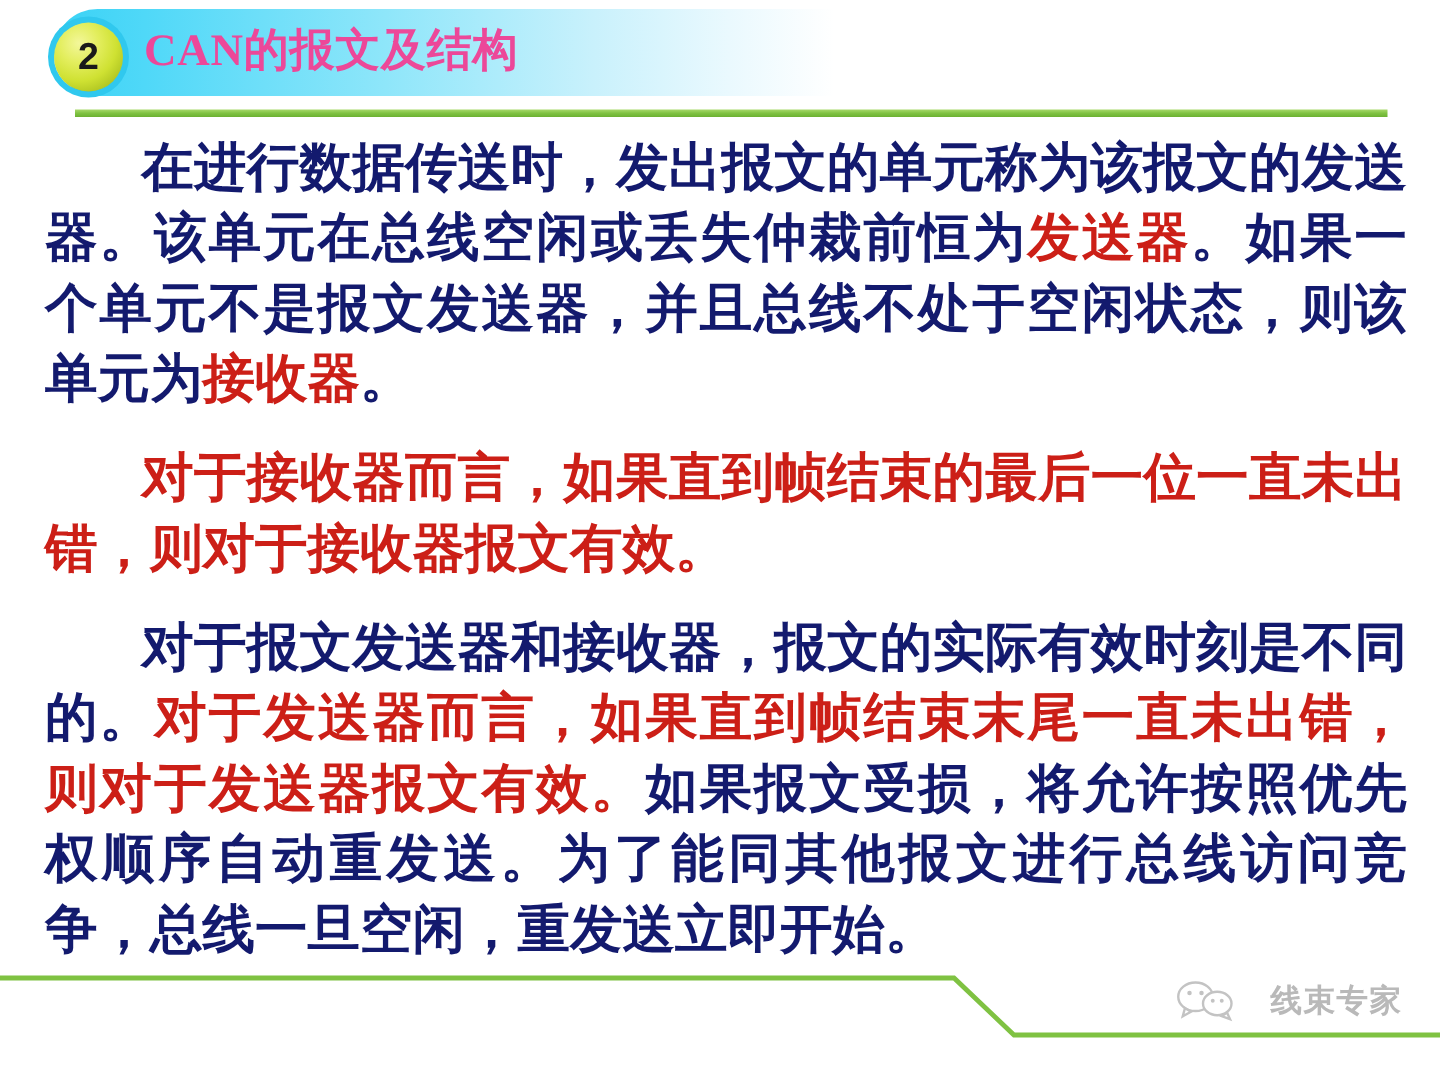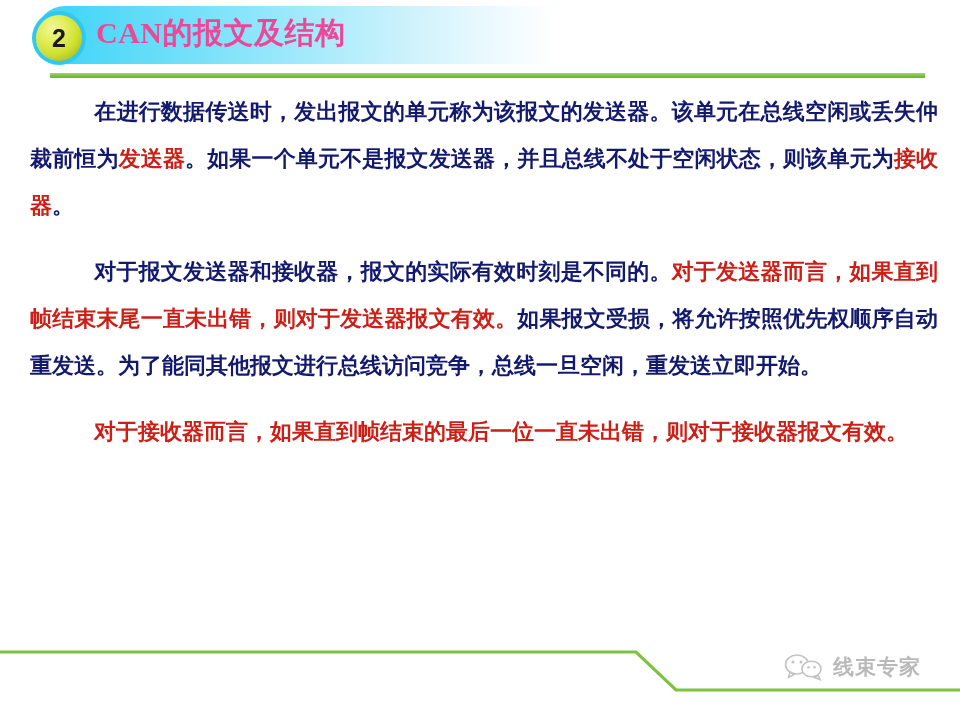--- a/index.html
+++ b/index.html
@@ -91,21 +91,21 @@
   #slide-body {
     position: absolute;
     left: 0;
     top: 88px;
     width: 960px;
     height: 552px;
   }
   .para {
     margin: 0;
     padding: 0 22px 0 30px;
-    font-size: 22px;
+    font-size: 35px;
     line-height: 47px;
     color: #131a6e;
     font-weight: bold;
     text-align: justify;
     text-justify: inter-character;
     letter-spacing: 0px;
   }
   .para .indent {
     display: inline-block;
     width: 64px;
@@ -128,21 +128,21 @@
     top: 0;
     width: 960px;
     height: 60px;
   }
   #footer-watermark {
     position: absolute;
     left: 782px;
     top: 652px;
     display: flex;
     align-items: center;
-    gap: 9px;
+    gap: 23px;
   }
   #wechat-icon {
     display: block;
   }
   #watermark-label {
     font-family: "Liberation Sans", sans-serif;
     font-size: 21px;
     font-weight: bold;
     color: #b9b9b9;
     letter-spacing: 1px;
@@ -156,22 +156,22 @@
   <div id="header-band"></div>
   <div id="header-badge">
     <span id="header-badge-number">2</span>
   </div>
   <div id="header-title">CAN的报文及结构</div>
   <div id="header-rule"></div>
 </div>
 
 <div id="slide-body">
   <p class="para" style="color: rgb(19, 26, 110);"><span class="indent"></span><span style="color: rgb(19, 26, 110);">在进行数据传送时，发出报文的单元称为该报文的发送器。该单元在总线空闲或丢失仲裁前恒为</span><span style="color: rgb(204, 31, 23);">发送器</span><span style="color: rgb(19, 26, 110);">。如果一个单元不是报文发送器，并且总线不处于空闲状态，则该单元为</span><span style="color: rgb(204, 31, 23);">接收器</span><span style="color: rgb(19, 26, 110);">。</span></p>
+  <p class="para" style="color: rgb(204, 31, 23);"><span class="indent"></span><span style="color: rgb(204, 31, 23);">对于接收器而言，如果直到帧结束的最后一位一直未出错，则对于接收器报文有效。</span></p>
   <p class="para" style="color: rgb(19, 26, 110);"><span class="indent"></span><span style="color: rgb(19, 26, 110);">对于报文发送器和接收器，报文的实际有效时刻是不同的。</span><span style="color: rgb(204, 31, 23);">对于发送器而言，如果直到帧结束末尾一直未出错，则对于发送器报文有效。</span><span style="color: rgb(19, 26, 110);">如果报文受损，将允许按照优先权顺序自动重发送。为了能同其他报文进行总线访问竞争，总线一旦空闲，重发送立即开始。</span></p>
-  <p class="para" style="color: rgb(204, 31, 23);"><span class="indent"></span><span style="color: rgb(204, 31, 23);">对于接收器而言，如果直到帧结束的最后一位一直未出错，则对于接收器报文有效。</span></p>
 </div>
 
 <div id="slide-footer">
   <svg id="footer-rule" viewBox="0 0 960 60" width="960" height="60">
     <polyline points="0,12 636,12 676,50 960,50" fill="none" stroke="#7fc242" stroke-width="3.2" stroke-linejoin="miter" stroke-linecap="butt"></polyline>
   </svg>
 </div>
 
 <div id="footer-watermark">
   <svg id="wechat-icon" width="42" height="30" viewBox="0 0 42 30">

